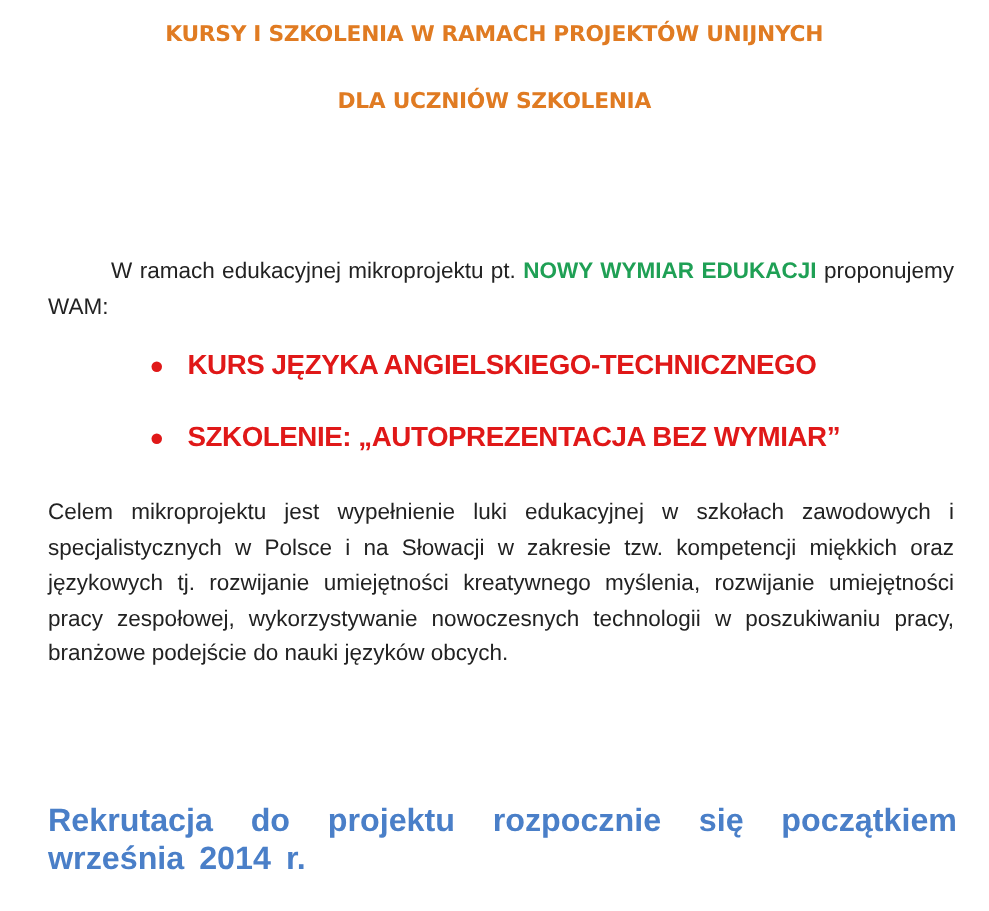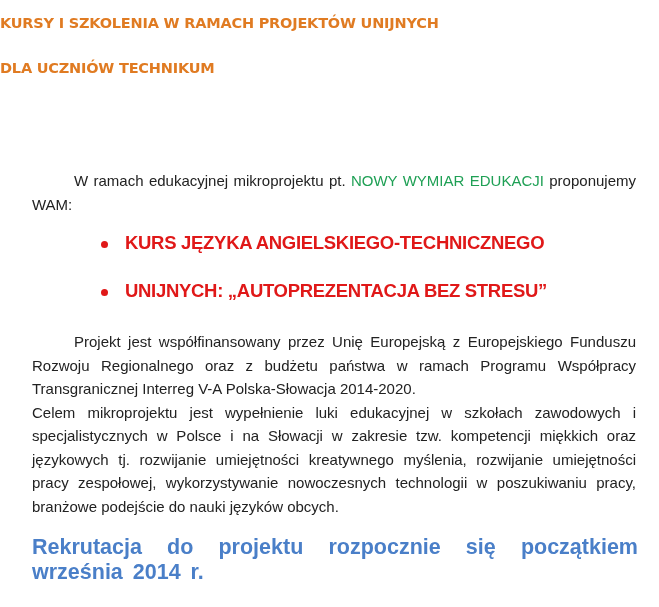--- a/index.html
+++ b/index.html
@@ -1,40 +1,39 @@
 <!DOCTYPE html>
 <html><head>
   <meta charset="utf-8">
   <style>
     html, body { margin: 0; padding: 0; background: #ffffff; }
     body { width: 659px; height: 607px; overflow: hidden; position: relative; font-family: "Liberation Sans", sans-serif; color: #1a1a1a; }
-    .title { position: absolute; left: 0; width: 659px; text-align: left; font-family: "DejaVu Sans", sans-serif; font-weight: bold; font-size: 14.5px; color: #e07b22; letter-spacing: -0.2px; }
+    .title { position: absolute; left: 0; width: 659px; text-align: center; font-family: "DejaVu Sans", sans-serif; font-weight: bold; font-size: 14.5px; color: #e07b22; letter-spacing: -0.2px; }
     .t1 { top: 15px; }
     .t2 { top: 60px; }
     .para { position: absolute; left: 32px; width: 604px; font-size: 15px; line-height: 23.5px; text-align: justify; color: #222; }
     .p1 { top: 169px; }
     .indent { display: inline-block; width: 42px; }
-    .green { color: #1fa055; font-weight: normal; }
+    .green { color: #1fa055; font-weight: bold; }
     .list { position: absolute; left: 0; top: 232px; width: 659px; margin: 0; padding: 0; list-style: none; }
     .list li { position: relative; padding-left: 125px; height: 48px; font-size: 18.5px; font-weight: bold; color: #e01818; letter-spacing: -0.3px; }
     .bullet { position: absolute; left: 101px; top: 9px; width: 7px; height: 7px; border-radius: 50%; background: #e01818; }
     .p2 { top: 330px; }
     .final { position: absolute; left: 32px; top: 535px; width: 606px; font-size: 21.5px; font-weight: bold; line-height: 25px; color: #4a7fc8; text-align: justify; text-align-last: left; word-spacing: 4px; }
   </style>
 </head>
 <body>
 
 <div class="title t1">KURSY I SZKOLENIA W RAMACH PROJEKTÓW UNIJNYCH</div>
-<div class="title t2">DLA UCZNIÓW TECHNIKUM</div>
+<div class="title t2">DLA UCZNIÓW SZKOLENIA</div>
 
 <div class="para p1"><span class="indent"></span><span>W ramach edukacyjnej mikroprojektu pt. </span><span class="green">NOWY WYMIAR EDUKACJI</span><span> proponujemy WAM:</span></div>
 
 <ul class="list">
   <li><span class="bullet"></span><span>KURS JĘZYKA ANGIELSKIEGO-TECHNICZNEGO</span></li>
-  <li><span class="bullet"></span><span>UNIJNYCH: „AUTOPREZENTACJA BEZ STRESU”</span></li>
+  <li><span class="bullet"></span><span>SZKOLENIE: „AUTOPREZENTACJA BEZ WYMIAR”</span></li>
 </ul>
 
 <div class="para p2">
-  <div><span class="indent"></span><span>Projekt jest współfinansowany przez Unię Europejską z Europejskiego Funduszu Rozwoju Regionalnego oraz z budżetu państwa w ramach Programu Współpracy Transgranicznej Interreg V-A Polska-Słowacja 2014-2020.</span></div>
   <div>Celem mikroprojektu jest wypełnienie luki edukacyjnej w szkołach zawodowych i specjalistycznych w Polsce i na Słowacji w zakresie tzw. kompetencji miękkich oraz językowych tj. rozwijanie umiejętności kreatywnego myślenia, rozwijanie umiejętności pracy zespołowej, wykorzystywanie nowoczesnych technologii w poszukiwaniu pracy, branżowe podejście do nauki języków obcych.</div>
 </div>
 
 <div class="final">Rekrutacja do projektu rozpocznie się początkiem września 2014 r.</div>
 
 </body></html>

